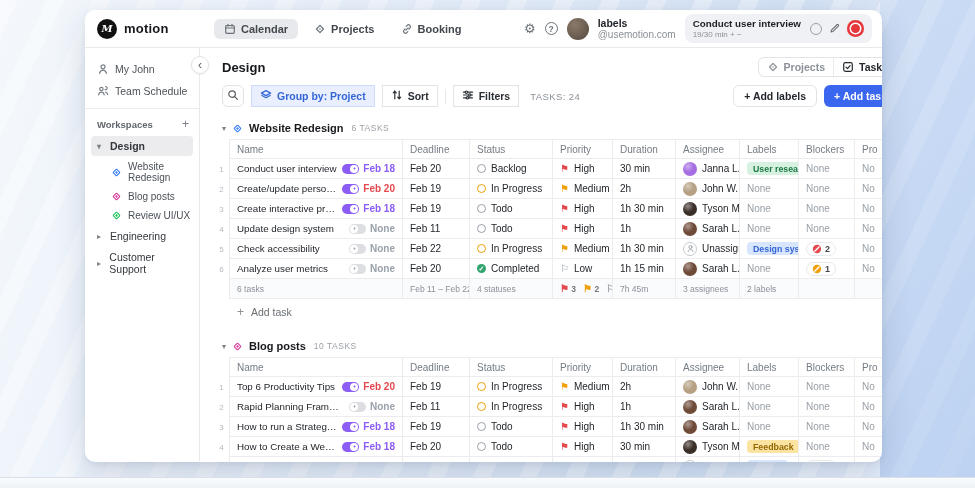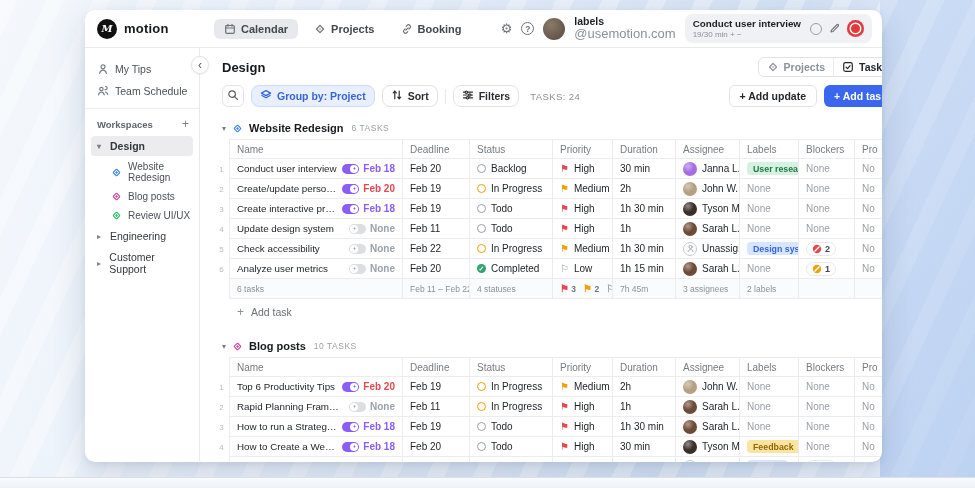--- a/index.html
+++ b/index.html
@@ -27,21 +27,21 @@
     font-weight:600; color:#43484e; cursor:pointer; }
   .nav-tab.active { background:#e8e9ec; }
   .nav-tab .ic { color:#6c7277; display:flex; }
   .top-right { margin-left:auto; display:flex; align-items:center; gap:9px; padding-right:10px; }
   .tiny-ic { color:#6c7277; font-size:13px; display:flex; align-items:center; }
   .help-circ { width:13px; height:13px; border-radius:50%; border:1.2px solid #6c7277; color:#6c7277;
     font-size:8.5px; font-weight:700; display:flex; align-items:center; justify-content:center; }
   .avatar { border-radius:50%; flex:0 0 auto; }
   .user-block { line-height:1.15; }
   .user-name { font-size:10.5px; font-weight:700; color:#1c2025; }
-  .user-email { font-size:13px; color:#8a9097; }
+  .user-email { font-size:10px; color:#8a9097; }
   .timer { background:#f0f1f4; border-radius:8px; padding:4px 8px; display:flex; align-items:center; gap:9px; }
   .timer-title { font-size:9.8px; font-weight:700; color:#1c2025; }
   .timer-sub { font-size:8px; color:#8a9097; margin-top:1px; }
   .timer-ics { display:flex; align-items:center; gap:7px; }
   .circ-o { width:12px; height:12px; border:1.3px solid #9aa0a7; border-radius:50%; }
   .rec { width:17px; height:17px; border-radius:50%; background:#e5383d; box-shadow:inset 0 0 0 2.5px #e5383d, inset 0 0 0 4px #fff; }
 
   
   .body-row { display:flex; height:413px; }
   .sidebar { width:115px; flex:0 0 115px; border-right:1px solid #e8e9eb; padding-top:10px; }
@@ -65,21 +65,21 @@
   .view-controls { margin-left:auto; display:flex; gap:9px; }
   .btn-group { display:flex; border:1px solid #e2e3e6; border-radius:6px; background:#fff; overflow:hidden; }
   .seg { display:flex; align-items:center; gap:5px; padding:3px 8px; font-size:10.5px; font-weight:600; color:#8b9199; cursor:pointer; }
   .seg.on { color:#24282d; }
   .seg + .seg { border-left:1px solid #e9eaec; }
   .seg .ic { display:flex; }
 
   .toolbar { display:flex; align-items:center; gap:7px; padding:8px 8px 0 22px; }
   .search-btn { width:22px; height:22px; border:1px solid #e2e3e6; border-radius:6px; display:flex; align-items:center;
     justify-content:center; color:#5b6066; cursor:pointer; background:#fff; }
-  .pill-btn { display:flex; align-items:center; gap:5px; padding:3px 8px; border-radius:8px; font-size:10.5px; font-weight:600; cursor:pointer; }
+  .pill-btn { display:flex; align-items:center; gap:5px; padding:3px 8px; border-radius:0; font-size:10.5px; font-weight:600; cursor:pointer; }
   .groupby { background:#e9efff; border:1px solid #ccdafb; color:#3566d6; }
   .plain { background:#fff; border:1px solid #e2e3e6; color:#2a2e33; }
   .vdiv { width:1px; height:15px; background:#e8e9eb; }
   .tasks-count { font-size:9.5px; color:#8a9097; letter-spacing:.4px; margin-left:4px; }
   .toolbar-right { margin-left:auto; display:flex; gap:7px; }
   .add-project { background:#fff; border:1px solid #e2e3e6; color:#24282d; border-radius:6px; font-size:10.5px; font-weight:700; padding:4px 10px; cursor:pointer; }
   .add-task-btn { border:none; border-radius:6px; font-size:10.5px; font-weight:700; padding:4px 10px; color:#fff; cursor:pointer; }
 
   
   .sections { margin-top:10px; }
@@ -192,21 +192,21 @@
     <div class="body-row">
       <aside class="sidebar">
         <div id="side-items">
             <div class="side-item">
               <span class="ic">
                 <svg width="12" height="12" viewBox="0 0 12 12" fill="none" stroke="currentColor" stroke-width="1.2" stroke-linecap="round" stroke-linejoin="round">
                   <circle cx="6" cy="3.8" r="2"></circle>
                   <path d="M2.6 10.4c.5-2.2 1.8-3.2 3.4-3.2s2.9 1 3.4 3.2"></path>
                 </svg>
               </span>
-              <span>My Tips</span>
+              <span>My John</span>
             </div>
             <div class="side-item">
               <span class="ic">
                 <svg width="12" height="12" viewBox="0 0 12 12" fill="none" stroke="currentColor" stroke-width="1.2" stroke-linecap="round" stroke-linejoin="round">
                   <circle cx="4.4" cy="4" r="1.7"></circle>
                   <path d="M1.6 9.8c.4-1.8 1.5-2.6 2.8-2.6s2.4.8 2.8 2.6"></path>
                   <path d="M8 4.6a1.6 1.6 0 1 0 .6-3.1"></path>
                   <path d="M8.6 7.1c1.1.2 1.8 1 2.1 2.4"></path>
                 </svg>
               </span>
@@ -320,21 +320,21 @@
                   <circle cx="4.4" cy="3.2" r="1.2" fill="#fff"></circle>
                   <line x1="1.5" y1="6" x2="10.5" y2="6"></line>
                   <circle cx="7.8" cy="6" r="1.2" fill="#fff"></circle>
                   <line x1="1.5" y1="8.8" x2="10.5" y2="8.8"></line>
                   <circle cx="5.6" cy="8.8" r="1.2" fill="#fff"></circle>
                 </svg></span>
             <span>Filters</span>
           </div>
           <span class="tasks-count">TASKS: 24</span>
           <div class="toolbar-right">
-            <button class="add-project">+  Add update</button>
+            <button class="add-project">+  Add labels</button>
             <button class="add-task-btn" id="add-task-btn" style="background: rgb(58, 102, 240);">+  Add task</button>
           </div>
         </div>
 
         <div class="sections" id="sections">
             <div class="section">
               <div class="sec-header">
       <span class="sec-chev">▾</span>
       <span style="display:flex">
                   <svg width="11" height="11" viewBox="0 0 12 12">

